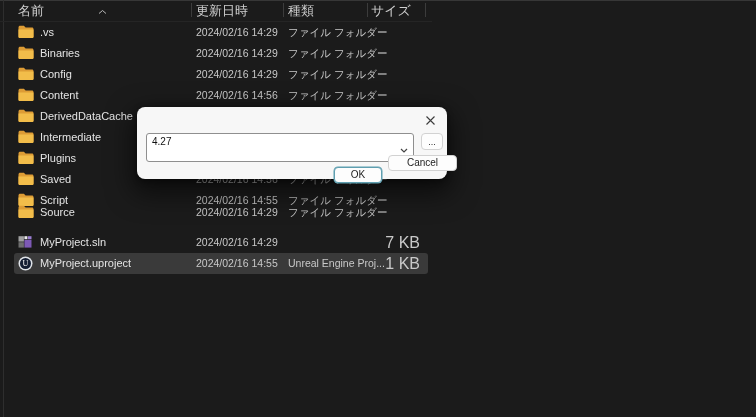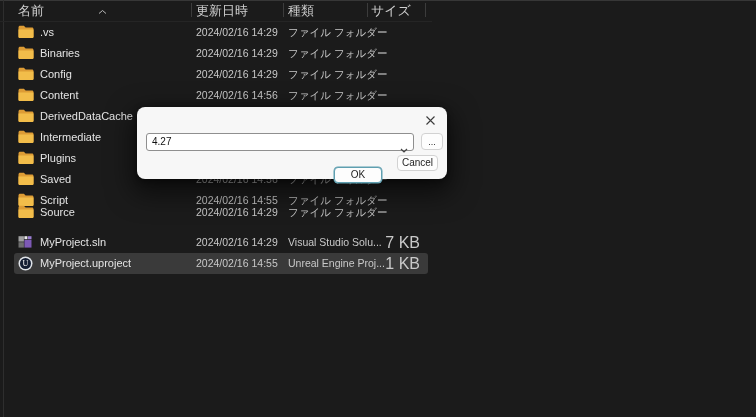--- a/index.html
+++ b/index.html
@@ -31,32 +31,32 @@
   .cell-size{left:326px;width:80px;text-align:right;font-size:16px;color:#c9c9c9;}
 
   
   .dialog{
     position:absolute;left:137px;top:107px;width:310px;height:72px;
     background:#f7f7f7;border-radius:8px;z-index:10;
     box-shadow:0 10px 26px 5px rgba(0,0,0,.55), 0 2px 6px rgba(0,0,0,.4);
   }
   .dlg-title{position:absolute;left:11px;top:7px;font-size:11px;color:#1d1d1d;}
   .dlg-close{position:absolute;right:9px;top:6px;width:15px;height:15px;display:flex;align-items:center;justify-content:center;cursor:pointer;border-radius:3px;}
-  .combo{position:absolute;left:9px;top:26px;width:268px;height:18px;background:#ffffff;border:1px solid #8f8f8f;border-radius:3px;box-sizing:border-box;}
+  .combo{position:absolute;left:9px;top:26px;width:268px;height:29px;background:#ffffff;border:1px solid #8f8f8f;border-radius:3px;box-sizing:border-box;}
   .combo-val{position:absolute;left:5px;top:0;line-height:15px;font-size:10px;color:#111;}
   .combo-chev{position:absolute;right:5px;top:5px;width:8px;height:5px;}
   .btn{
     position:absolute;box-sizing:border-box;display:block;
     font-family:inherit;font-size:10px;color:#1d1d1d;line-height:12px;
     background:#fdfdfd;border:1px solid #d2d2d2;border-radius:4px;
     text-align:center;padding:0;cursor:pointer;
   }
   .browse{left:284px;top:26px;width:22px;height:17px;font-size:9px;}
   .ok{left:197px;top:60px;width:48px;height:16px;border:1px solid #5f9fb0;box-shadow:0 0 0 .5px #5f9fb0;}
-  .cancel{left:251px;top:48px;width:41px;height:16px;margin-left:9px;}
+  .cancel{left:251px;top:48px;width:69px;height:16px;}
 </style>
 </head>
 <body>
 
 <div class="screen">
   <div class="topline"></div>
   <div class="leftline"></div>
 
   <div class="header" id="header">
       <span class="hcell" style="left: 18px;">名前</span>
@@ -176,21 +176,20 @@
       <div class="row" style="top: 232px;">
         <span class="ficon"><svg width="14" height="14" viewBox="0 0 14 14">
             <rect x="0.5" y="1.2" width="5.4" height="5.4" fill="#a0a0a0"></rect>
             <rect x="0.5" y="7.2" width="5.4" height="5.4" fill="#6e6e6e"></rect>
             <rect x="6.4" y="1.2" width="3" height="3" fill="#e9e9e9"></rect>
             <rect x="6.4" y="4.8" width="7.1" height="7.8" fill="#7d59b5"></rect>
             <rect x="9.9" y="1.2" width="3.6" height="3" fill="#9b7fd4"></rect>
           </svg></span>
         <span class="cell cell-name">MyProject.sln</span>
         <span class="cell cell-date">2024/02/16 14:29</span>
-        <span class="cell cell-type">Visual Studio Solu...</span>
         <span class="cell cell-size">7 KB</span>
       </div>
       <div class="row selected" style="top: 253px;">
         <span class="ficon"><svg width="15" height="15" viewBox="0 0 15 15">
             <circle cx="7.5" cy="7.5" r="7" fill="#dfe3e8"></circle>
             <circle cx="7.5" cy="7.5" r="5.5" fill="#141e33"></circle>
             <text x="7.5" y="10.4" text-anchor="middle" font-size="8" font-family="Liberation Serif,serif" fill="#ffffff">U</text>
           </svg></span>
         <span class="cell cell-name">MyProject.uproject</span>
         <span class="cell cell-date">2024/02/16 14:55</span>

